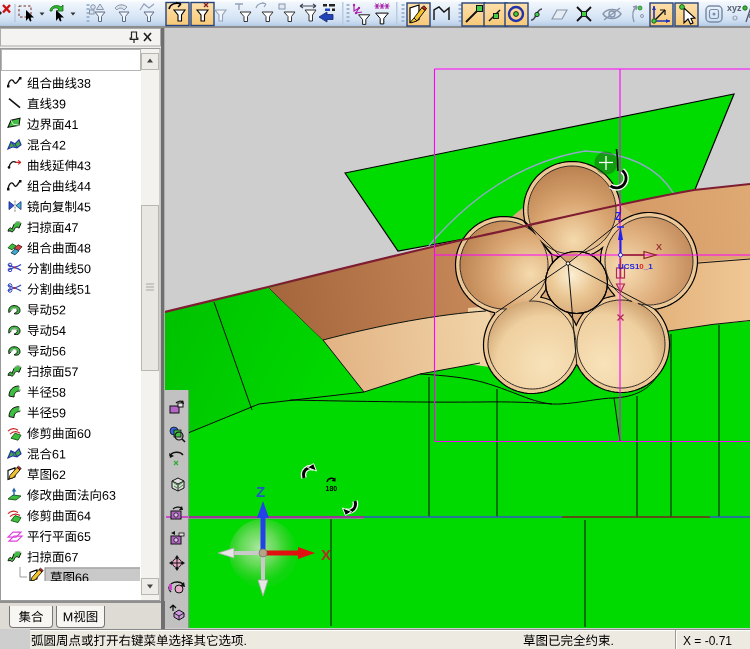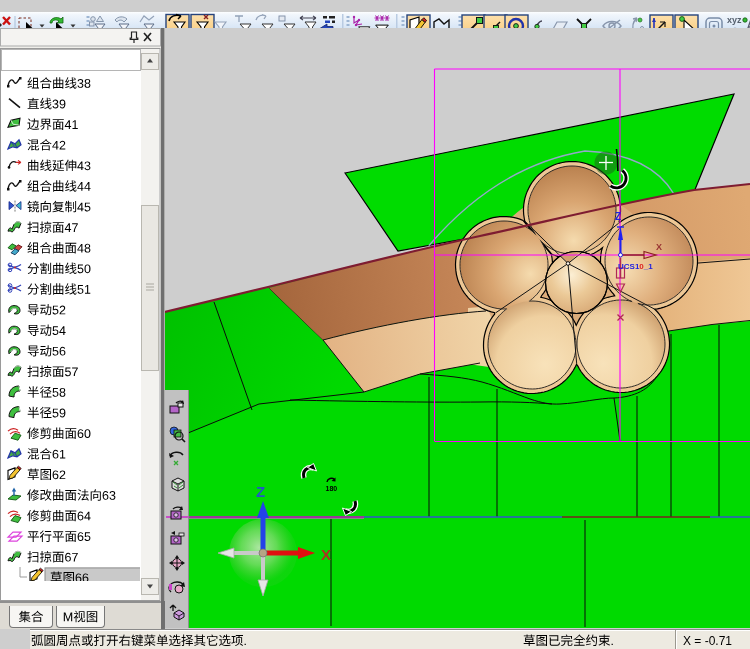--- a/index.html
+++ b/index.html
@@ -1,17 +1,17 @@
 <!DOCTYPE html>
 <html><head>
 <meta charset="utf-8">
 <style>
   * { margin:0; padding:0; box-sizing:border-box; }
   html,body { width:750px; height:649px; overflow:hidden; font-family:"Liberation Sans",sans-serif; background:#CECECE; }
-  #toolbar { position:absolute; left:0; top:12px; width:750px; height:28px; }
+  #toolbar { position:absolute; left:0; top:0; width:750px; height:28px; }
   #panel { position:absolute; left:0; top:28px; width:165px; height:573px; background:#FFFFFF; }
   #viewport { position:absolute; left:165px; top:28px; width:585px; height:601px; }
   #tabsarea { position:absolute; left:0; top:601px; width:165px; height:28px; background:#DEDBD4; }
   #statusbar { position:absolute; left:0; top:629px; width:750px; height:29px; background:#EDEAE1; border-top:1px solid #898989; box-shadow:inset 0 1px 0 #FFFFFF; font-size:12px; color:#000;margin-left:30px; }
 </style>
 </head>
 <body>
 <svg width="0" height="0" style="position:absolute">
     <defs>
       <path id="c2E" d="M1.1 0.0V-1.3H2.3V0.0Z"></path>

